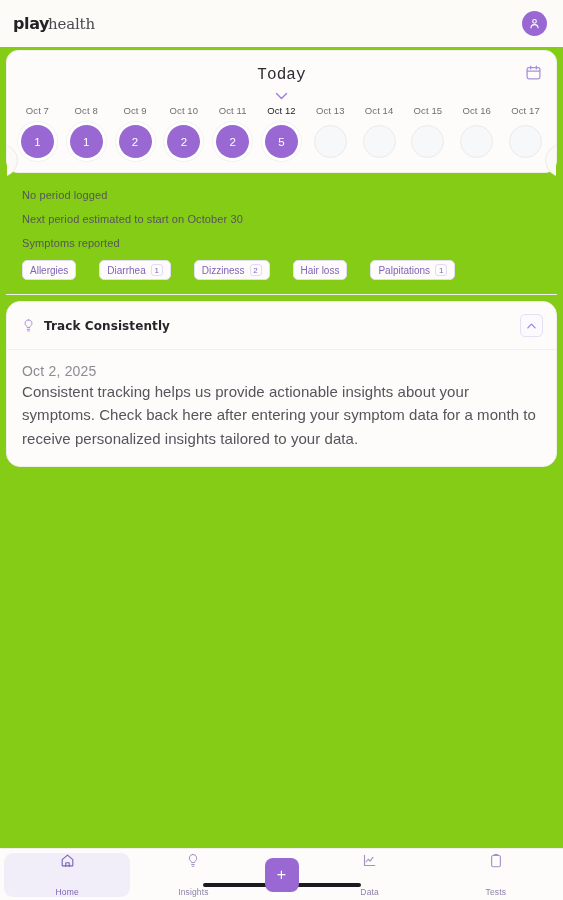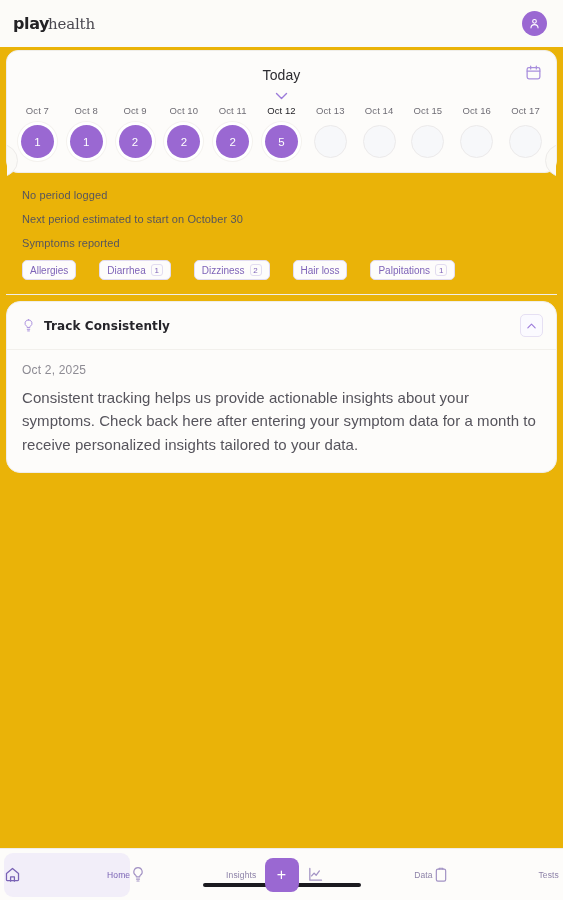--- a/index.html
+++ b/index.html
@@ -8,21 +8,21 @@
     width: 563px;
     height: 900px;
     background: #fcfbf8;
     font-family: "Liberation Sans", sans-serif;
     -webkit-font-smoothing: antialiased;
   }
   .app {
     position: relative;
     width: 563px;
     height: 900px;
-    background: #eab308;
+    background: #84cc16;
     overflow: hidden;
     display: flex;
     flex-direction: column;
   }
 
   
   .topbar {
     height: 47px;
     flex: 0 0 47px;
     background: #fcfbf8;
@@ -64,22 +64,22 @@
     position: relative;
     flex: 0 0 auto;
   }
   .cal-head {
     position: relative;
     display: flex; align-items: center; justify-content: center;
     height: 24px;
     padding: 0 14px;
   }
   .cal-today {
-    font-family: Liberation Sans, sans-serif;
-    font-size: 14px;
+    font-family: Liberation Mono, monospace;
+    font-size: 16px;
     color: #2c2b30;
     letter-spacing: 0.1px;
   }
   .cal-icon {
     position: absolute;
     right: 14px; top: 1px;
     cursor: pointer;
     line-height: 0;
   }
   .cal-chevron {
@@ -217,23 +217,23 @@
   .collapse-btn {
     width: 23px; height: 23px;
     border: 1px solid #e6e0f3;
     border-radius: 5px;
     background: #fbfaff;
     display: flex; align-items: center; justify-content: center;
     cursor: pointer;
   }
   .insight-body { padding: 13px 15px 16px 15px; }
   .insight-date {
-    font-size: 12px;
+    font-size: 14px;
     color: #8d8b93;
-    margin-bottom: 9px;
+    margin-bottom: 1px;
     letter-spacing: 0.2px;
   }
   .insight-text {
     font-size: 15px;
     line-height: 1.55;
     color: #56545c;
     letter-spacing: 0.05px;
   }
 
   .spacer { flex: 1 1 auto; }
@@ -246,23 +246,23 @@
     border-top: 1px solid #f0eee9;
     display: flex;
     align-items: center;
     position: relative;
     padding: 0 4px;
   }
   .navitem {
     flex: 1 1 0;
     height: 44px;
     display: flex;
-    flex-direction: row;
-    align-items: center;
-    justify-content: space-between;
+    flex-direction: column;
+    align-items: center;
+    justify-content: flex-start;
     gap: 19px;
     border-radius: 9px;
     cursor: pointer;
   }
   .navitem.active { background: #f2eef9; }
   .navlabel {
     font-size: 8.5px;
     color: #8d82a8;
     letter-spacing: 0.15px;
   }

